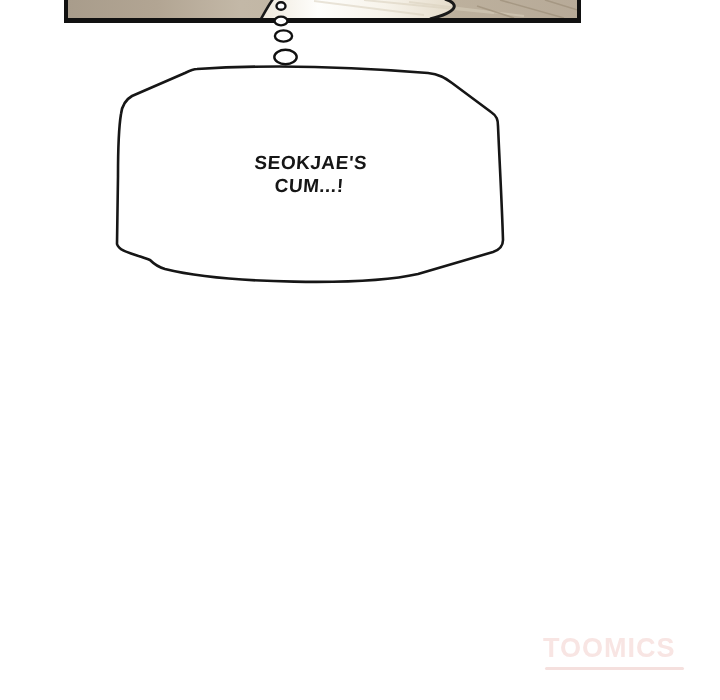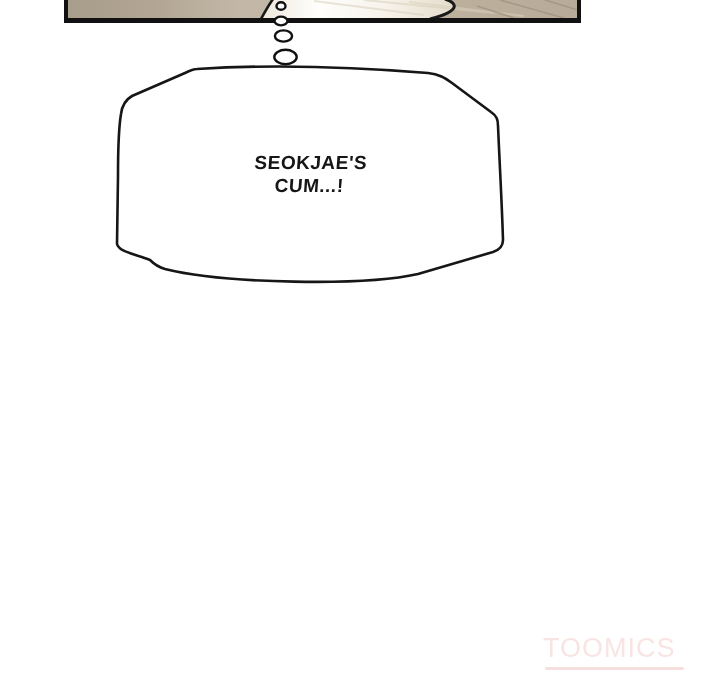--- a/index.html
+++ b/index.html
@@ -23,21 +23,21 @@
     position:absolute;left:190px;top:151px;width:240px;
     text-align:center;color:#161616;
     font-weight:bold;font-size:19px;line-height:23px;letter-spacing:.5px;
     transform:skewX(-4deg);
   }
   .bubble-text .line{white-space:nowrap}
 
   
   .watermark{
     position:absolute;left:543px;top:633px;
-    color:#f8e5e3;font-weight:normal;font-size:27px;letter-spacing:1px;
+    color:#f8e5e3;font-weight:bold;font-size:27px;letter-spacing:1px;
     user-select:none;white-space:nowrap;
   }
   .watermark-underline{
     position:absolute;left:545px;top:667px;width:139px;height:3px;
     background:#f5e0de;border-radius:2px;
   }
 </style>
 </head>
 <body>
 

